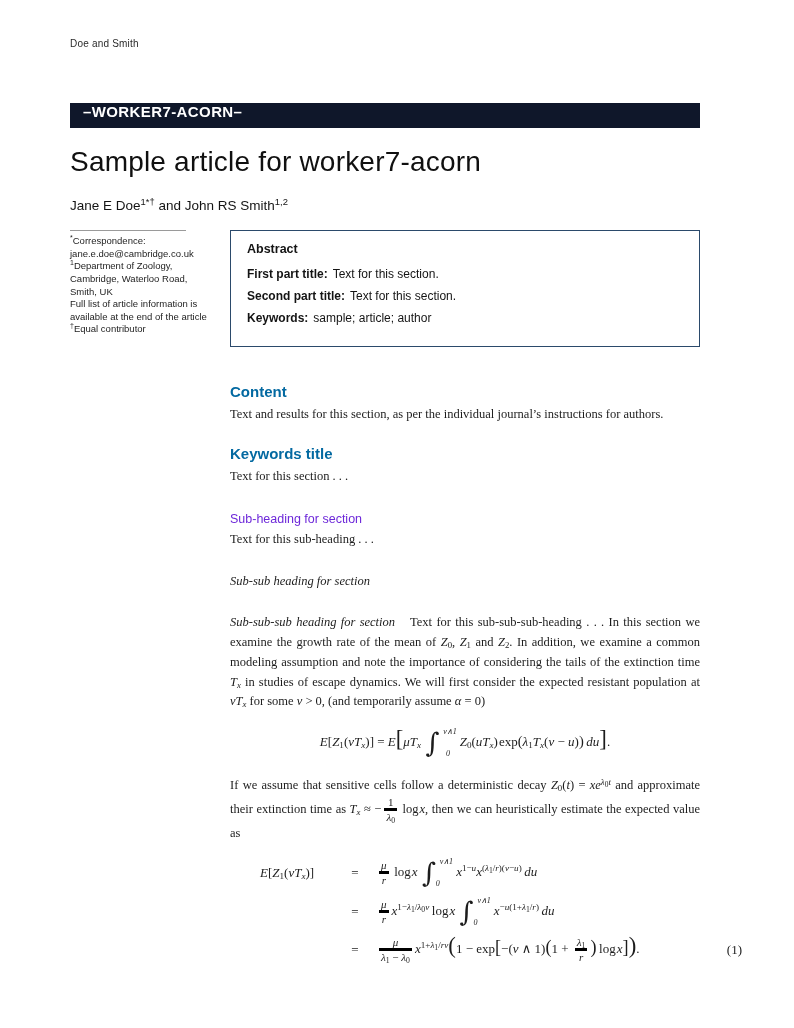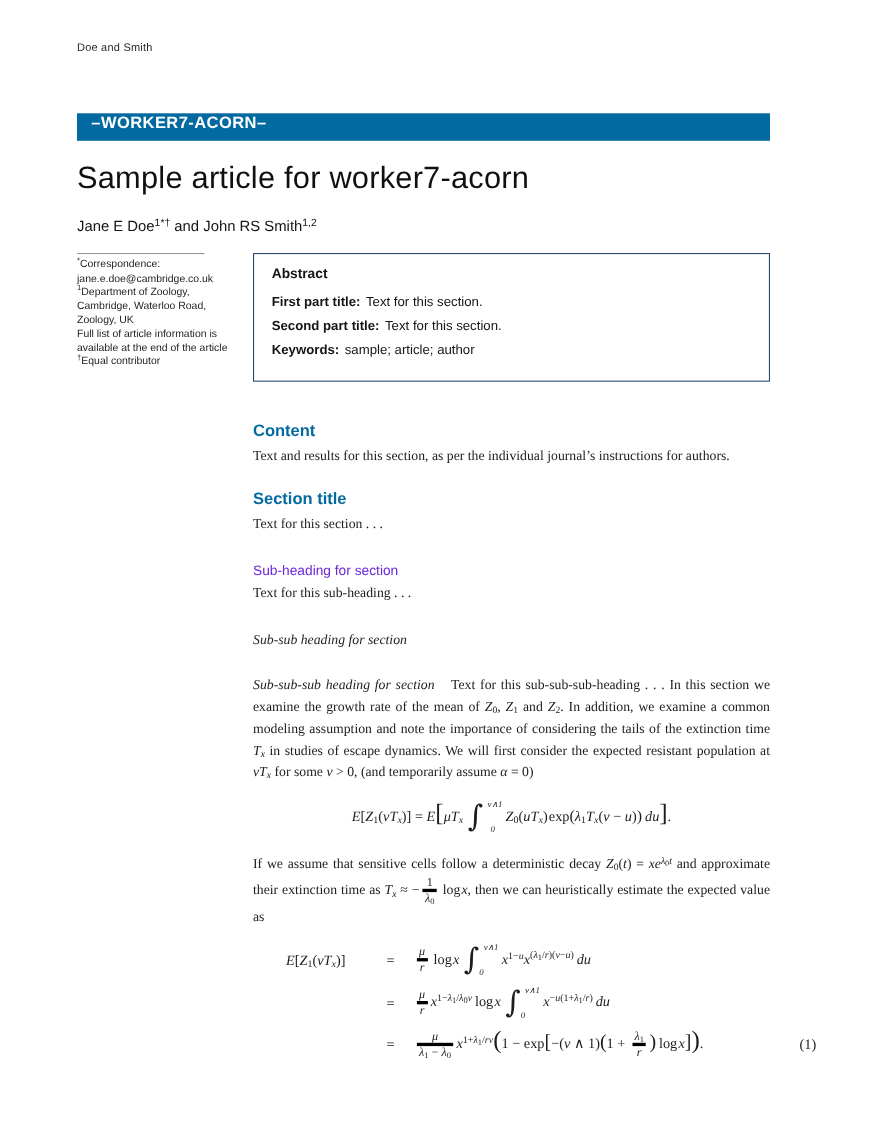--- a/index.html
+++ b/index.html
@@ -2,21 +2,21 @@
 <html><head>
 <meta charset="utf-8">
 <style>
   html,body{margin:0;padding:0;background:#ffffff;}
   body{width:794px;height:1028px;overflow:hidden;color:#1c1c1c;}
   .page{position:relative;box-sizing:border-box;width:794px;height:1028px;
         padding:38px 94px 0 70px;font-family:"Liberation Serif",serif;}
 
   .running-head{font:10px "Liberation Sans",sans-serif;color:#2a2a2a;letter-spacing:.2px;}
 
-  .banner{margin-top:54px;height:25px;line-height:25px;background:#0369a1;color:#ffffff;
+  .banner{margin-top:54px;height:25px;line-height:25px;background:#0f172a;color:#ffffff;
           font:bold 15px "Liberation Sans",sans-serif;padding-left:13px;letter-spacing:.4px;}
 
   .title{margin:18px 0 0 0;font:400 28px "Liberation Sans",sans-serif;color:#101010;letter-spacing:.2px;}
   .authors{margin-top:20px;font:13.5px "Liberation Sans",sans-serif;color:#141414;}
   .authors sup{font-size:9px;line-height:0;}
 
   .cols{display:flex;margin-top:17px;}
   .sidebar{width:142px;flex:none;font:9.5px/1.33 "Liberation Sans",sans-serif;color:#1d1d1d;}
   .side-rule{border-top:1px solid #9a9a9a;width:116px;margin:0 0 4px 0;}
   .sidebar sup{font-size:7px;line-height:0;}
@@ -75,21 +75,21 @@
 
   <div class="authors m">Jane E Doe<sup>1*†</sup> and John RS Smith<sup>1,2</sup></div>
 
   <div class="cols">
     <aside class="sidebar">
       <div class="side-rule"></div>
       <div><sup>*</sup>Correspondence:</div>
       <div>jane.e.doe@cambridge.co.uk</div>
       <div><sup>1</sup>Department of Zoology,</div>
       <div>Cambridge, Waterloo Road,</div>
-      <div>Zoology, UK</div>
+      <div>Smith, UK</div>
       <div>Full list of article information is</div>
       <div>available at the end of the article</div>
       <div><sup>†</sup>Equal contributor</div>
     </aside>
 
     <section class="abstract">
       <div class="ah">Abstract</div>
       <div class="row">
         <span class="al">First part title:</span><span>Text for this section.</span>
       </div>
@@ -100,21 +100,21 @@
         <span class="al">Keywords:</span><span>sample; article; author</span>
       </div>
     </section>
   </div>
 
   <main class="main">
 
     <h2 class="shead" style="margin-top:0;">Content</h2>
     <p>Text and results for this section, as per the individual journal’s instructions for authors.</p>
 
-    <h2 class="shead">Section title</h2>
+    <h2 class="shead">Keywords title</h2>
     <p>Text for this section . . .</p>
 
     <h3 class="subhead">Sub-heading for section</h3>
     <p>Text for this sub-heading . . .</p>
 
     <h4 class="subsub">Sub-sub heading for section</h4>
 
     <p class="m" style="margin-top:24px;"><i class="runin">Sub-sub-sub heading for section</i><span>Text for this sub-sub-sub-heading . . . In this section we examine the growth rate of the mean of <i>Z</i><sub>0</sub>, <i>Z</i><sub>1</sub> and <i>Z</i><sub>2</sub>. In addition, we examine a common modeling assumption and note the importance of considering the tails of the extinction time <i>T<sub>x</sub></i> in studies of escape dynamics. We will first consider the expected resistant population at <i>vT<sub>x</sub></i> for some <i>v</i> &gt; 0, (and temporarily assume <i>α</i> = 0)</span></p>
 
     <div class="eq-display m"><i>E</i>[<i>Z</i><sub>1</sub>(<i>vT<sub>x</sub></i>)] = <i>E</i><span class="bb">[</span><i>μT<sub>x</sub></i><span class="intg">

